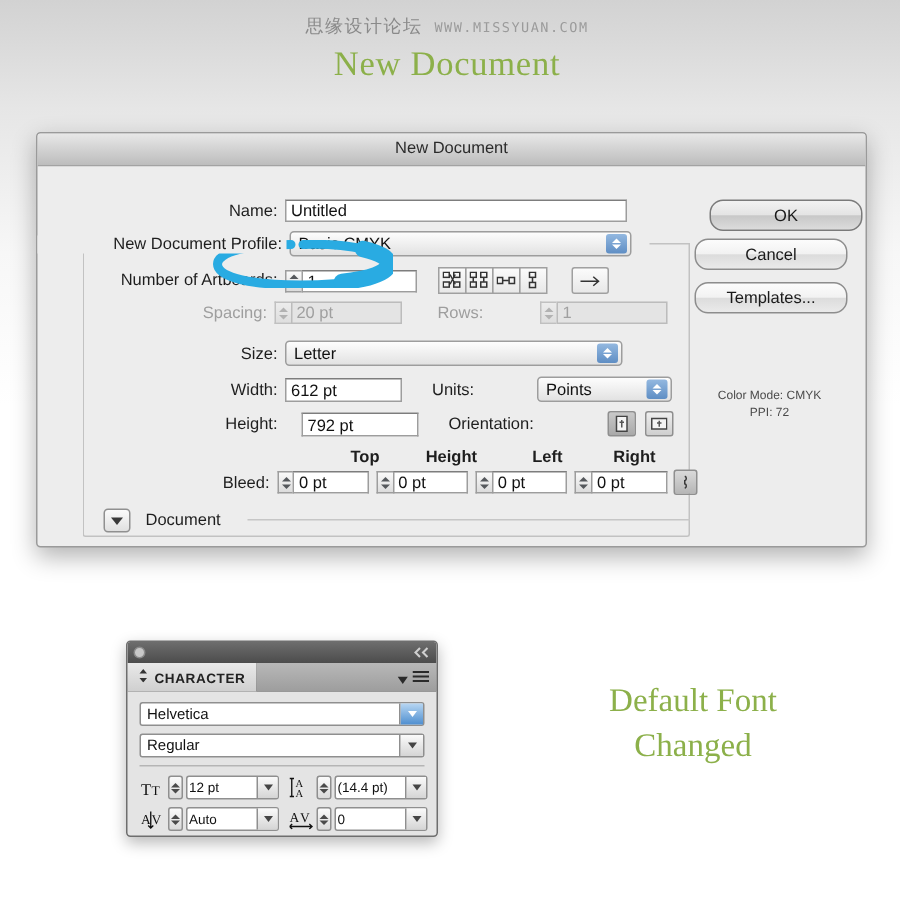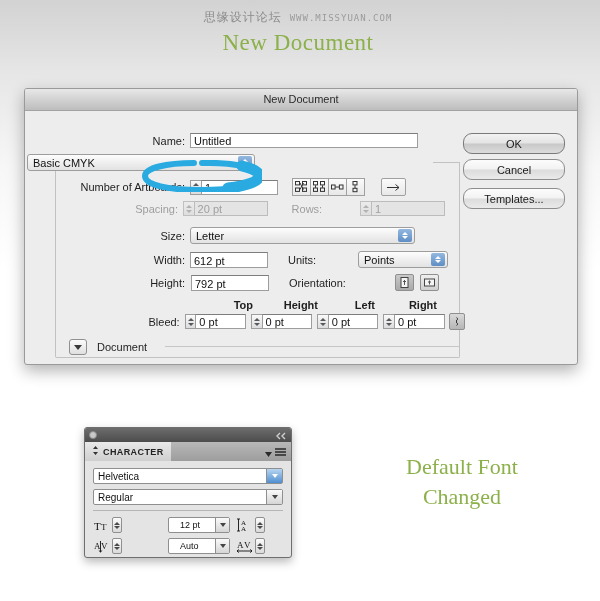--- a/index.html
+++ b/index.html
@@ -131,21 +131,21 @@
   .cfield .drop.blue{background:linear-gradient(180deg,#b7d6f2,#4f8fd0);}
   .cfield .drop.grey{background:linear-gradient(180deg,#fafafa,#d5d5d5);}
   .cfield .drop i{width:0;height:0;border-left:3px solid transparent;border-right:3px solid transparent;border-top:4px solid #fff;}
   .cfield .drop.grey i{border-top-color:#444;}
   .p-sep{height:1px;background:#b5b5b5;margin:2px 0 6px 0;}
   .mrow{display:flex;gap:6px;margin-bottom:5px;}
   .mcell{display:flex;align-items:center;gap:2px;}
   .micon{width:17px;height:16px;display:flex;align-items:center;justify-content:center;}
   .minput{
     position:relative;height:16px;width:62px;background:#fff;border:1px solid #8f8f8f;
-    border-radius:2px;box-sizing:border-box;font-size:9px;color:#111;line-height:14px;padding-left:11px;margin-left:44px;
+    border-radius:2px;box-sizing:border-box;font-size:9px;color:#111;line-height:14px;padding-left:1px;
   }
   .minput .drop{
     position:absolute;right:0;top:0;width:13px;height:14px;border-left:1px solid #8f8f8f;
     background:linear-gradient(180deg,#fafafa,#d5d5d5);display:flex;align-items:center;justify-content:center;
   }
   .minput .drop i{width:0;height:0;border-left:3px solid transparent;border-right:3px solid transparent;border-top:4px solid #444;}
   .mstp{
     width:10px;height:16px;border:1px solid #8f8f8f;border-radius:2px;box-sizing:border-box;
     background:linear-gradient(180deg,#fbfbfb,#dadada);
     display:flex;flex-direction:column;align-items:center;justify-content:center;gap:1px;
@@ -176,20 +176,21 @@
     <div class="row" style="left:0;top:22px;width:400px;">
       <span class="lbl" style="width:160px;">Name:</span>
       <div class="tf" style="margin-left:5px;width:228px;">Untitled</div>
     </div>
 
     <div class="grp" style="left:30px;top:51px;width:405px;height:196px;"></div>
     <div class="grp-tl" style="left:30px;top:51px;width:14px;"></div>
     <div class="grp-tl" style="left:408px;top:51px;width:27px;"></div>
 
     <div class="row" style="left:0;top:43px;width:420px;">
+      <span class="lbl" style="width:160px;background:#ededed;padding:0 3px;z-index:2;">New Document Profile:</span>
       <div class="sel" style="margin-left:2px;width:228px;">
         <span>Basic CMYK</span>
         <span class="arrows">
             <i class="u"></i>
             <i class="d"></i>
           </span>
       </div>
     </div>
 
     <div class="row" style="left:0;top:67px;width:420px;">
@@ -276,21 +277,21 @@
         <span>Points</span>
         <span class="arrows">
             <i class="u"></i>
             <i class="d"></i>
           </span>
       </div>
     </div>
 
     <div class="row" style="left:0;top:163px;width:430px;">
       <span class="lbl" style="width:160px;">Height:</span>
-      <div class="tf" style="margin-left:6px;width:78px;height:16px;line-height:16px;">792 pt</div>
+      <div class="tf" style="margin-left:16px;width:78px;height:16px;line-height:16px;">792 pt</div>
       <span class="lbl" style="width:70px;text-align:left;margin-left:20px;">Orientation:</span>
       <div style="display:flex;gap:6px;margin-left:36px;">
         <div class="orbtn on">
           <svg width="9" height="11" viewBox="0 0 9 11">
               <rect x="1" y="0.5" width="7" height="10" fill="#f4f4f4" stroke="#444"></rect>
               <path d="M4.5 3 v5 M3 4.5 h3" stroke="#555"></path>
             </svg>
         </div>
         <div class="orbtn">
           <svg width="11" height="9" viewBox="0 0 11 9">
@@ -336,24 +337,28 @@
     </div>
 
     <div class="row" style="left:44px;top:228px;">
       <div class="disc">
           <i></i>
         </div>
       <span class="lbl" style="margin-left:10px;">Document</span>
     </div>
     <div class="hr" style="left:140px;top:235px;width:295px;"></div>
 
-    <div class="btn def" style="position:absolute;left:438px;top:22px;text-align:center;">OK</div>
+    <div class="btn def" style="position:absolute;left:448px;top:22px;text-align:center;">OK</div>
     <div class="btn" style="position:absolute;left:438px;top:48px;">Cancel</div>
     <div class="btn" style="position:absolute;left:438px;top:77px;">Templates...</div>
 
+    <div class="cinfo" style="left:438px;top:147px;width:100px;">
+      <div>Color Mode: CMYK</div>
+      <div>PPI: 72</div>
+    </div>
 
   </div>
 </div>
 
 <svg class="ellipse" viewBox="0 0 120 32">
   <path d="M60 3 C92 2 117 8 117 16 C117 25 90 30 58 30 C26 30 3 25 3 16 C3 8 24 3 52 3" fill="none" stroke="#29ABE2" stroke-width="6" stroke-linecap="round"></path>
   <path d="M100 6 C112 9 117 12 117 16 C117 22 104 26 86 28" fill="none" stroke="#29ABE2" stroke-width="11" stroke-linecap="round"></path>
 </svg>
 
 <div class="panel">

